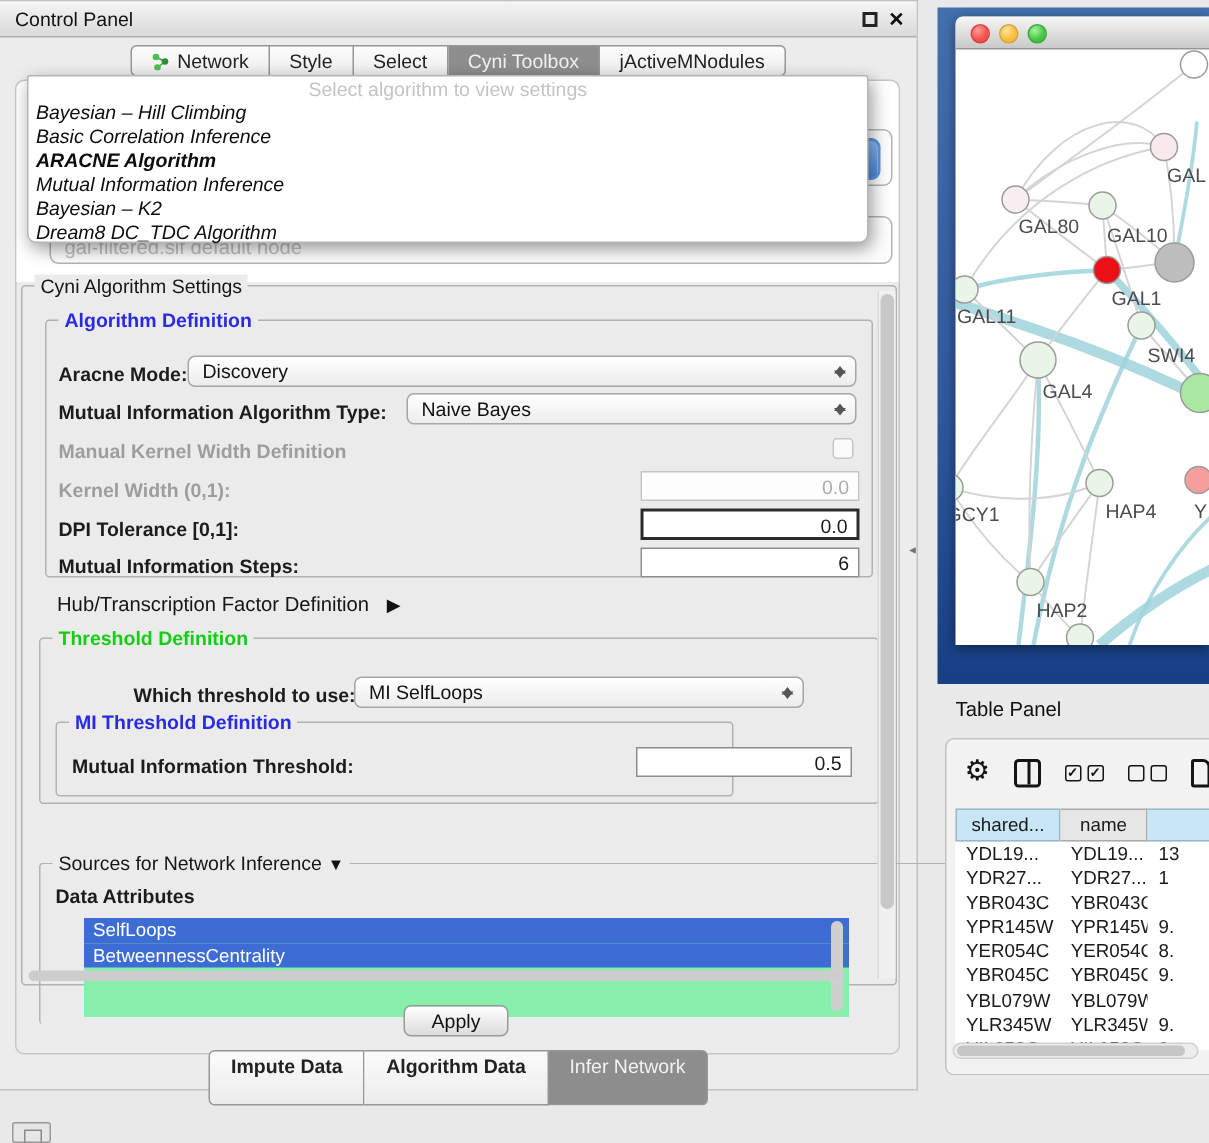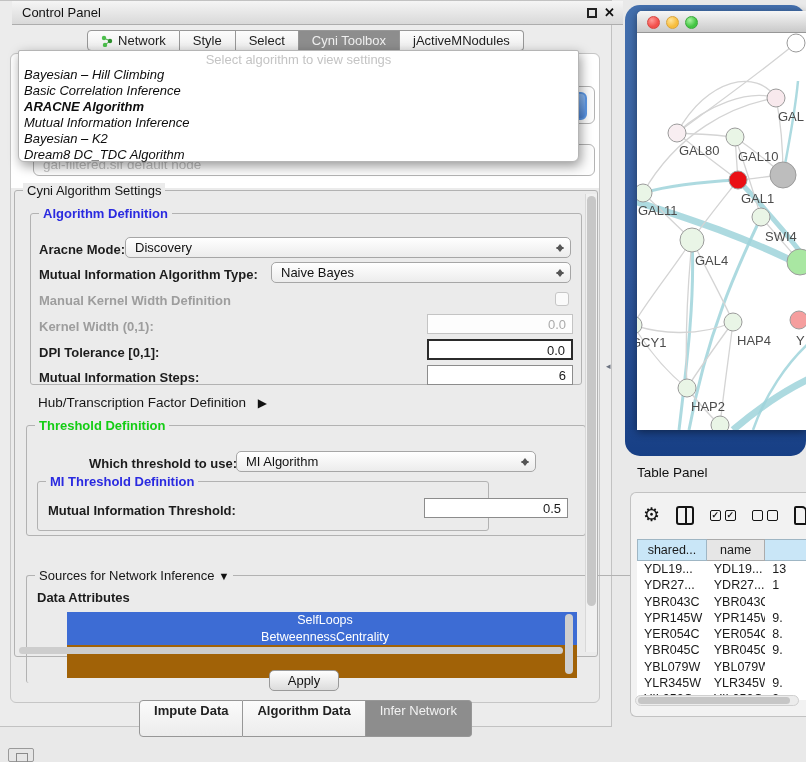--- a/index.html
+++ b/index.html
@@ -3,21 +3,21 @@
 <meta charset="utf-8">
 <style>
   * { margin:0; padding:0; box-sizing:border-box; }
   html,body { width:806px; height:762px; overflow:hidden; background:#e9e9e9;
     font-family:"Liberation Sans", sans-serif; font-size:13px; color:#1a1a1a; }
   .abs { position:absolute; }
 
   
   #control-panel { left:0; top:8; width:612px; height:727px; background:#ececec;
     border:1px solid #c2c2c2; border-left:none; }
-  #cp-titlebar { left:12px; top:0; width:100%; height:24px;
+  #cp-titlebar { left:0; top:0; width:100%; height:24px;
     background:linear-gradient(#f5f5f5,#d9d9d9); border-bottom:1px solid #adadad; }
   #cp-title { left:10px; top:4px; font-size:13px; color:#111; }
   #float-btn { right:26px; top:7px; width:10px; height:10px; border:2px solid #222; }
   #close-btn { right:8px; top:4px; font-size:13px; font-weight:bold; color:#111; }
 
   
   #cp-tabs { top:29px; left:0; width:100%; display:flex; justify-content:center; }
   .tab { height:21px; line-height:19px; padding:0 13px; background:linear-gradient(#fcfcfc,#ededed);
     border:1px solid #979797; border-left:none; color:#222; display:flex; align-items:center; gap:5px; }
   .tab:first-child { border-left:1px solid #979797; border-radius:4px 0 0 4px; }
@@ -63,21 +63,21 @@
 
   #alg-def { left:15px; top:22px; width:552px; height:172px; }
   #threshold-box { left:11px; top:234px; width:560px; height:111px; }
   #mi-box { left:10px; top:55px; width:452px; height:50px; }
   #sources-box { left:11px; top:356px; width:639px; height:108px; border-bottom:none;margin-top:28px; }
 
   #hub-row { left:23px; top:204px; font-size:13.5px; color:#161616; }
   .tri-right { display:inline-block; margin-left:8px; color:#111; font-size:12px; }
   .tri-down  { display:inline-block; margin-left:4px; color:#111; font-size:11px; }
 
-  #attr-list { position:absolute; left:40px; top:36px; width:510px; height:66px; background:#a16207;text-align:center; }
+  #attr-list { position:absolute; left:29px; top:36px; width:510px; height:66px; background:#86efac; }
   .attr-item { height:16.5px; line-height:16px; padding-left:6px; color:#fff; font-size:12.5px;
     background:#3d6cd4; white-space:nowrap; }
   #attr-vscroll { position:absolute; right:4px; top:2px; width:8px; height:60px;
     background:#cfcfcf; border-radius:4px; }
 
   
   #set-vscroll { left:570px; top:3px; width:12px; height:458px; background:#f0f0f0;
     border-left:1px solid #d8d8d8; }
   #set-vthumb { position:absolute; left:1px; top:2px; width:9px; height:410px;
     background:#c7c7c7; border-radius:5px; }
@@ -101,21 +101,21 @@
     border:1px solid #b5b5b5; border-radius:2px 2px 6px 6px; z-index:100;
     box-shadow:2px 4px 12px rgba(0,0,0,.4); padding-top:1px; }
   #algo-placeholder { text-align:center; color:#c4c4c4; height:15px; line-height:15px; }
   .algo-item { height:16px; line-height:16px; padding-left:5px; color:#0d0d0d; white-space:nowrap;font-style:italic; }
   .algo-item.bold { font-weight:bold; }
 
   
   #splitter-arrow { left:606px; top:361px; font-size:9px; color:#6b7280; }
   #blue-frame { left:625px; top:5px; width:181px; height:451px;
     background:linear-gradient(180deg,#44701h0,#2c549b); }
-  #blue-frame { background:linear-gradient(180deg,#4470ae 0%,#30589d 60%,#173f85 100%);border-radius:15px; }
+  #blue-frame { background:linear-gradient(180deg,#4470ae 0%,#30589d 60%,#173f85 100%); }
   #mac-window { left:12px; top:6px; width:169px; height:419px; background:#fff;
     border-radius:5px 0 0 0; overflow:hidden; box-shadow:0 2px 8px rgba(0,0,0,.45); }
   #mac-titlebar { left:0; top:0; width:100%; height:22px;
     background:linear-gradient(#f6f6f6,#c9c9c9); border-bottom:1px solid #979797; }
   .light { position:absolute; top:4.5px; width:13px; height:13px; border-radius:50%; }
   #light-red    { left:10px; background:radial-gradient(circle at 35% 30%,#ff9a96,#f2504c 60%); border:1px solid #d6453f; }
   #light-yellow { left:29px; background:radial-gradient(circle at 35% 30%,#ffe49a,#f7bd3d 60%); border:1px solid #d9a33a; }
   #light-green  { left:48px; background:radial-gradient(circle at 35% 30%,#a8f3a0,#43c543 60%); border:1px solid #3aa83c; }
   #net-canvas { left:0; top:22px; }
   #net-canvas text { font:13px "Liberation Sans", sans-serif; fill:#4c4c4c; }
@@ -230,21 +230,21 @@
       <div id="hub-row" class="abs">
         <span>Hub/Transcription Factor Definition</span>
         <span class="tri-right">▶</span>
       </div>
 
       <div id="threshold-box" class="groupbox">
         <span class="legend green">Threshold Definition</span>
 
         <span class="flabel" style="left:62px;top:30px;">Which threshold to use:</span>
         <div class="combo" style="left:209px;top:25px;width:300px;">
-          <span class="val">MI Algorithm</span>
+          <span class="val">MI SelfLoops</span>
           <span class="stepper"></span>
         </div>
 
         <div id="mi-box" class="groupbox">
           <span class="legend blue">MI Threshold Definition</span>
           <span class="flabel" style="left:10px;top:21px;">Mutual Information Threshold:</span>
           <div class="tfield" style="left:386px;top:16px;width:144px;">0.5</div>
         </div>
       </div>
 

